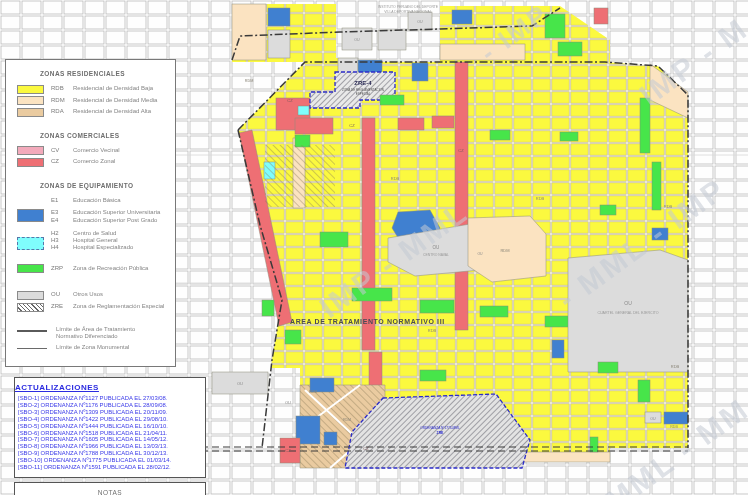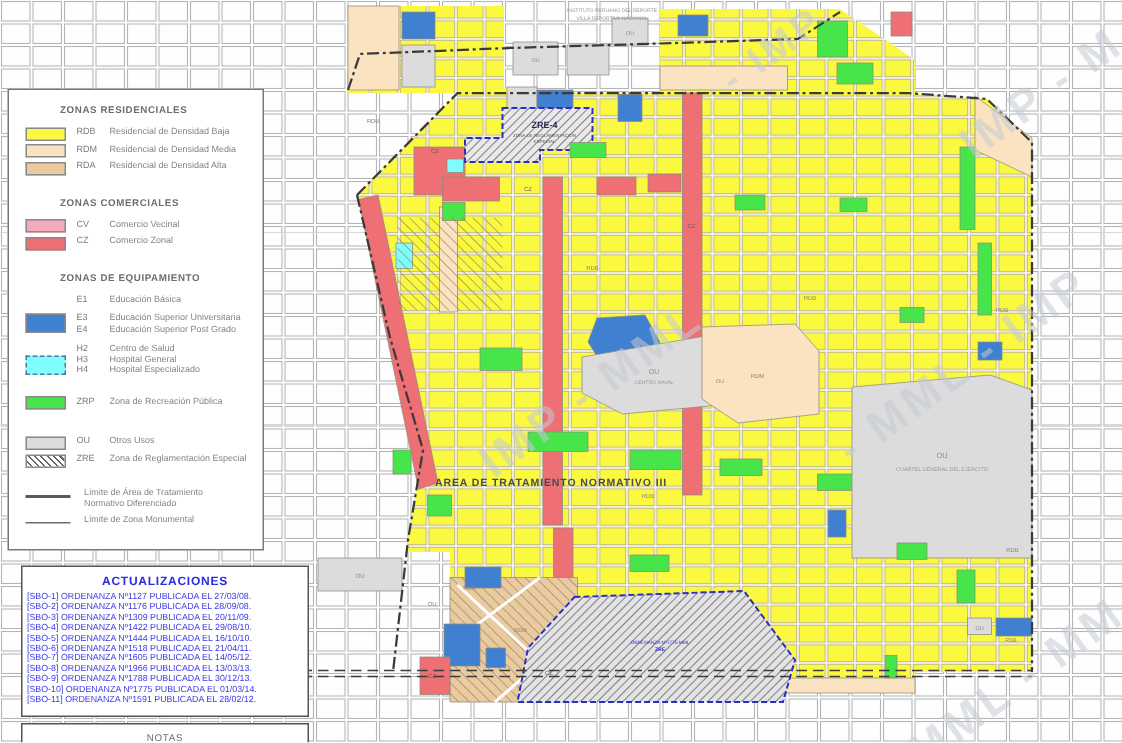--- a/index.html
+++ b/index.html
@@ -15,21 +15,21 @@
   .leg-sw.dashed{border-style:dashed;border-color:#5577AA;}
   .leg-sw.hatch{background:repeating-linear-gradient(45deg,#fff,#fff 2px,#666 2px,#666 3px);}
   .leg-code{position:absolute;left:45px;top:1px;font-size:6px;color:#7A7A7A;}
   .leg-lab{position:absolute;left:67px;top:1px;font-size:6px;color:#858585;white-space:nowrap;}
   .lim-row{position:relative;}
   .lim-line{position:absolute;left:11px;top:4px;width:30px;}
   .lim-line.thick{border-top:2.6px solid #5A5A5A;}
   .lim-line.thin{border-top:1.3px solid #6A6A6A;}
   .lim-text{position:absolute;left:50px;top:0;font-size:5.9px;color:#858585;line-height:7px;white-space:nowrap;}
   #act-box{left:14px;top:377px;width:192px;height:101px;border:1.3px solid #555;}
-  .act-title{text-align:center;color:#2B2BE0;font-size:8px;font-weight:bold;margin-top:5px;letter-spacing:.5px;}
+  .act-title{color:#2B2BE0;font-size:8px;font-weight:bold;margin-top:5px;letter-spacing:.5px;text-decoration:underline;}
   #act-entries{margin:3px 0 0 3px;}
   .act-line{font-size:5.9px;color:#3B3BE8;line-height:6.9px;white-space:nowrap;}
   #notas-box{left:14px;top:482px;width:192px;height:28px;border:1.3px solid #555;}
   .notas-title{text-align:center;font-size:6.5px;color:#6E6E6E;margin-top:6px;letter-spacing:.5px;}
 </style>
 </head>
 <body>
 
 <div id="canvas">
 

